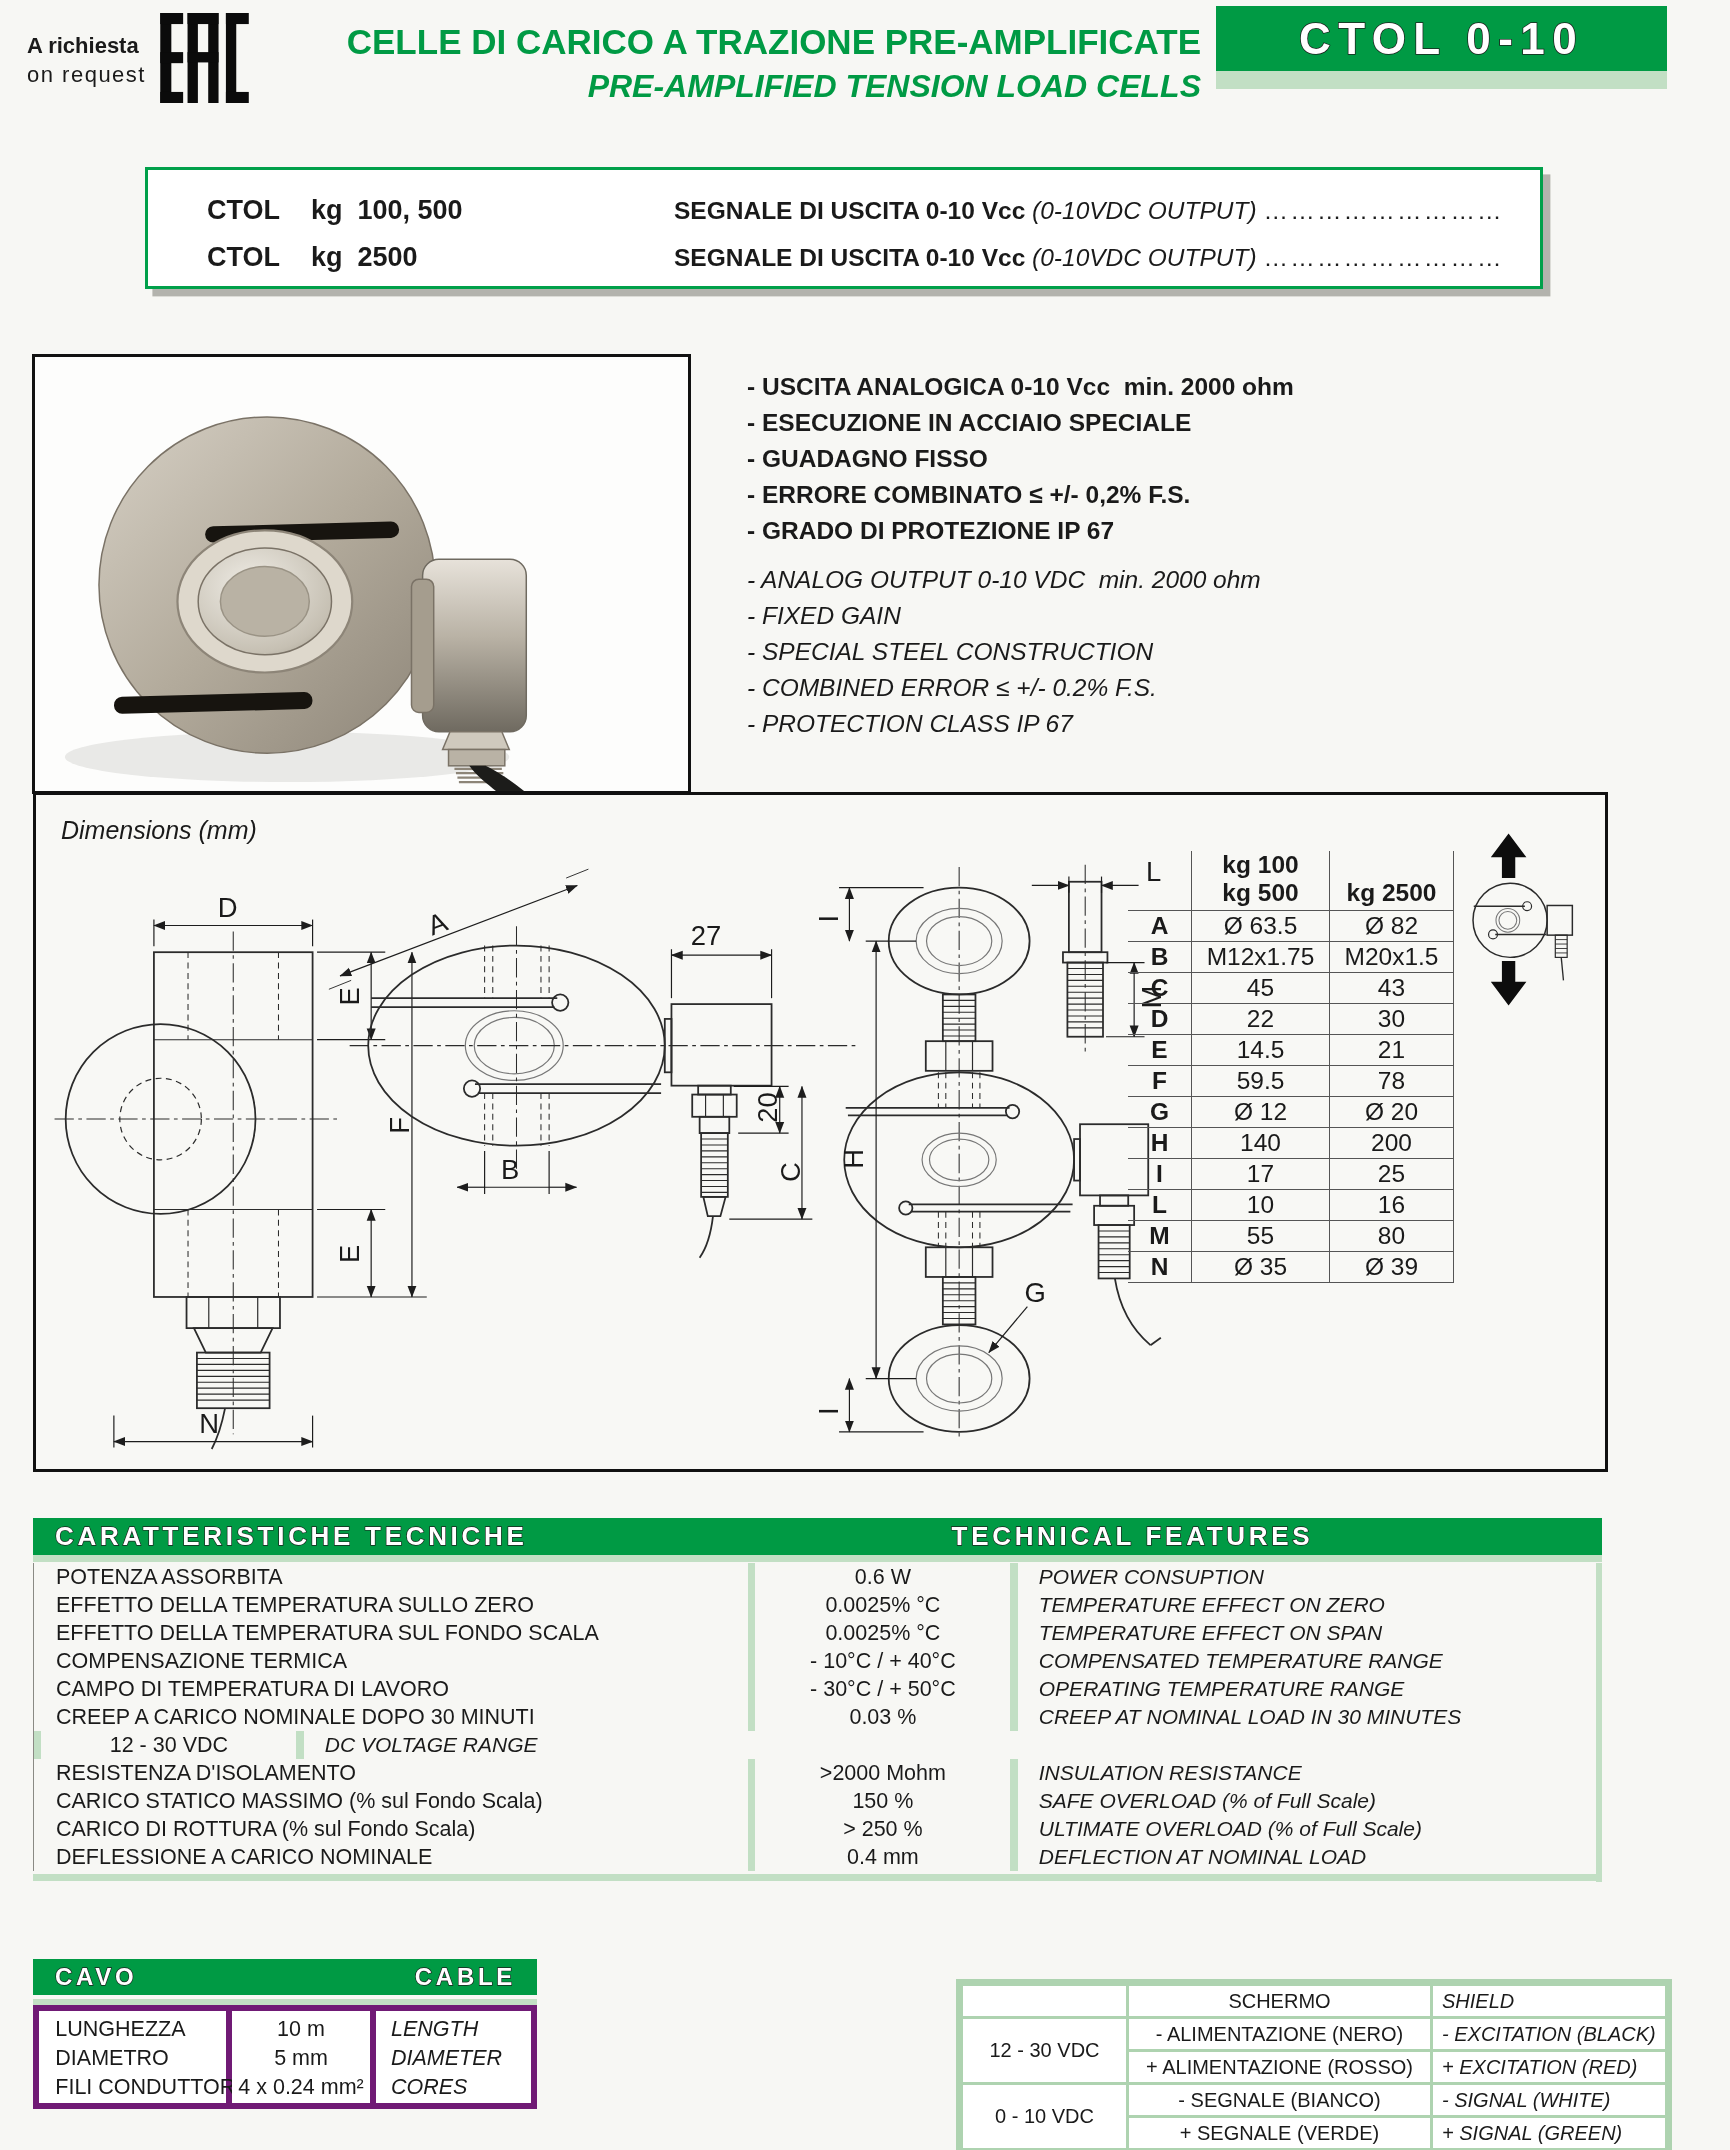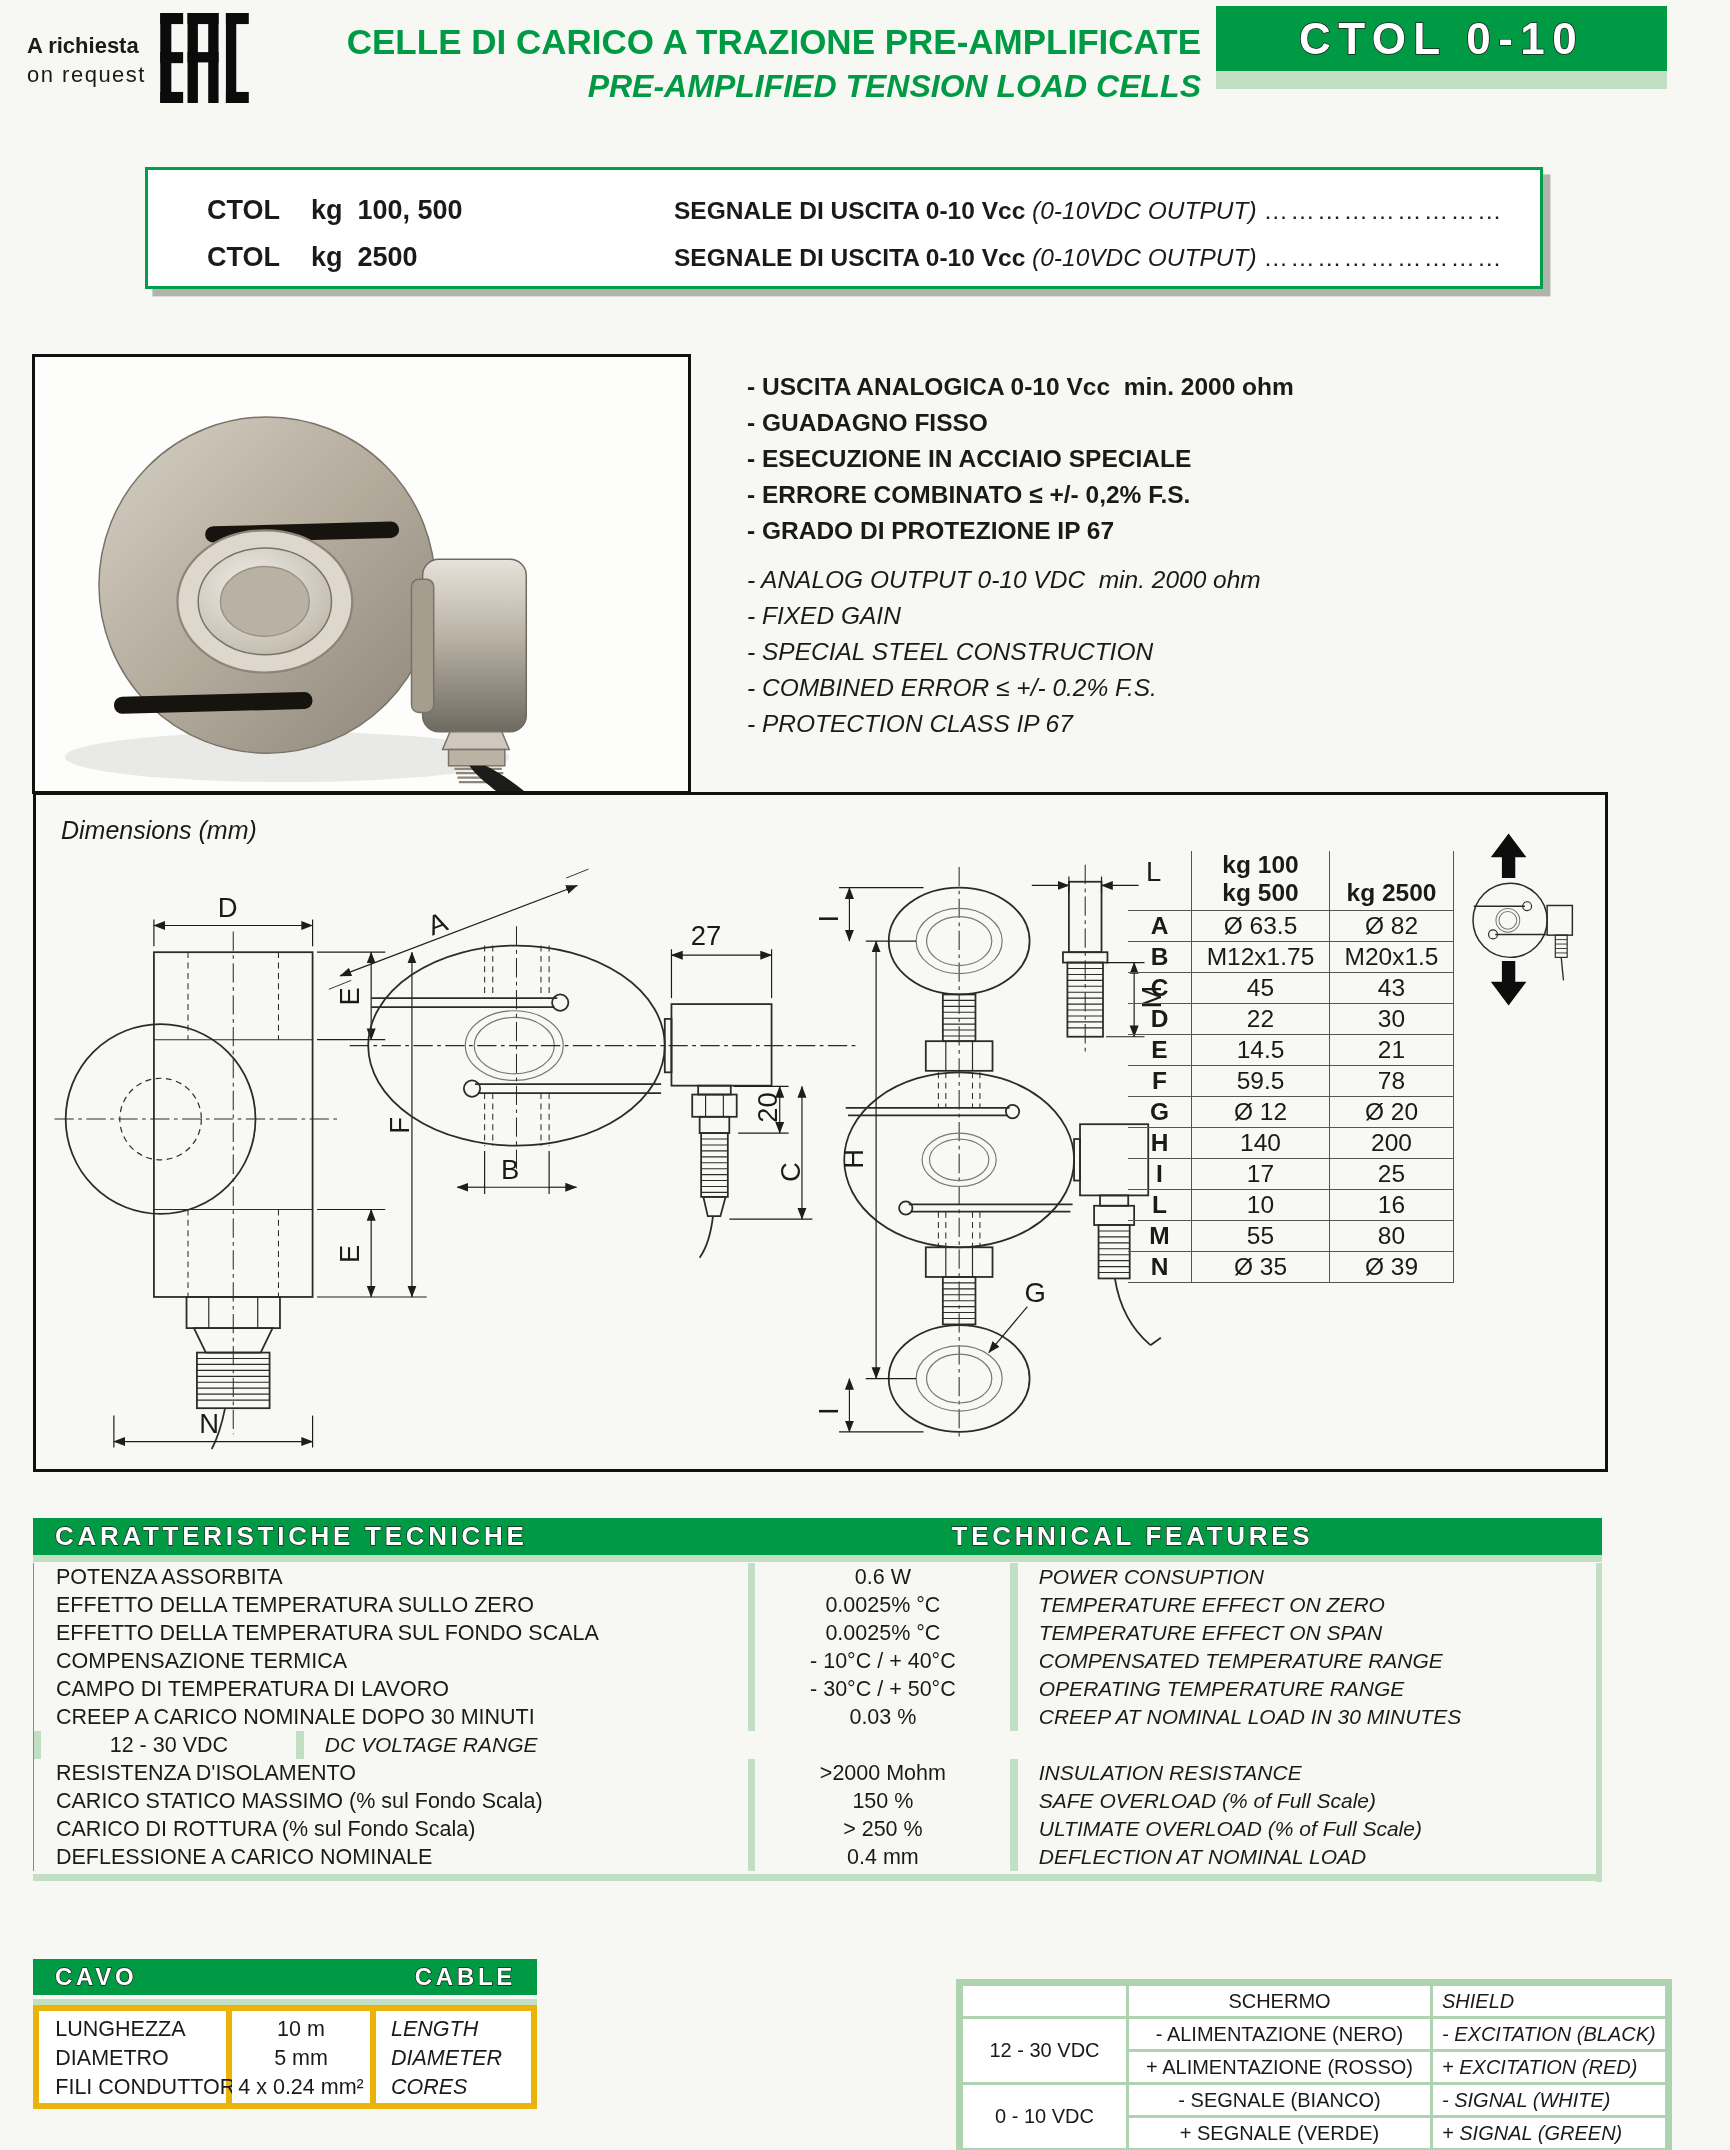--- a/index.html
+++ b/index.html
@@ -36,21 +36,21 @@
   .bar .t{font-size:26px;font-weight:bold;letter-spacing:3.7px;color:#fff;
      -webkit-text-stroke:1.3px #1d1d1d;paint-order:stroke fill;}
   
   .tech-table{display:flex;flex-direction:column;border-left:1.5px solid #8a8a84;}
   .tech-row{display:flex;height:28px;align-items:center;font-size:21.5px;}
   .tech-row .cit{width:714px;padding-left:22px;box-sizing:border-box;white-space:nowrap;}
   .tech-row .div1{width:7.4px;align-self:stretch;background:#c2dfc4;}
   .tech-row .cval{width:255px;text-align:center;white-space:nowrap;}
   .tech-row .cen{flex:1;font-style:italic;padding-left:21px;white-space:nowrap;font-size:21px;}
   
-  .cable-table{background:#eab308;display:flex;padding:6px;box-sizing:border-box;}
+  .cable-table{background:#701a75;display:flex;padding:6px;box-sizing:border-box;}
   .cable-col{background:#fff;margin-right:6px;}
   .cable-col:last-child{margin-right:0;}
   .cable-col div{height:29px;line-height:29px;font-size:21.5px;white-space:nowrap;}
   
   .wire-table{border-collapse:collapse;}
   .wire-table td{border:3px solid #aed3b0;background:#fff;font-size:20px;
      height:30px;padding:0 9px;white-space:nowrap;}
   .wire-outer{border:4.4px solid #aed3b0;}
   svg text{font-family:"Liberation Sans",sans-serif;fill:#1a1a1a;}
 </style>
@@ -139,22 +139,22 @@
           <line x1="568" y1="562" x2="632" y2="562"></line>
         <line x1="570" y1="568" x2="634" y2="568"></line>
           <line x1="572" y1="574" x2="636" y2="574"></line>
       </g>
       <path d="M586,552 C596,566 610,576 622,586 L660,586 C640,570 618,556 608,552 Z" fill="#1c1c1a"></path>
     </svg>
   </div>
 
   <div class="abs feat-list feat-it" style="left:747px;top:369px;">
     <div>- USCITA ANALOGICA 0-10 Vcc  min. 2000 ohm</div>
+    <div>- ESECUZIONE IN ACCIAIO SPECIALE</div>
     <div>- GUADAGNO FISSO</div>
-    <div>- ESECUZIONE IN ACCIAIO SPECIALE</div>
     <div>- ERRORE COMBINATO ≤ +/- 0,2% F.S.</div>
     <div>- GRADO DI PROTEZIONE IP 67</div>
   </div>
   <div class="abs feat-list i" style="left:747px;top:562px;">
     <div>- ANALOG OUTPUT 0-10 VDC  min. 2000 ohm</div>
     <div>- FIXED GAIN</div>
     <div>- SPECIAL STEEL CONSTRUCTION</div>
     <div>- COMBINED ERROR ≤ +/- 0.2% F.S.</div>
     <div>- PROTECTION CLASS IP 67</div>
   </div>

